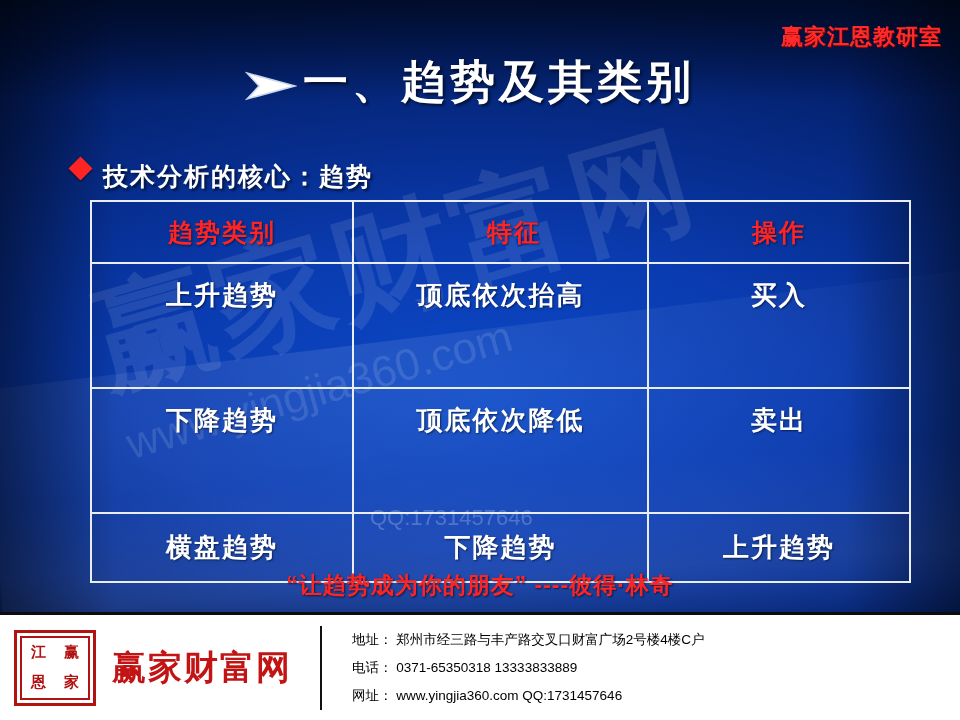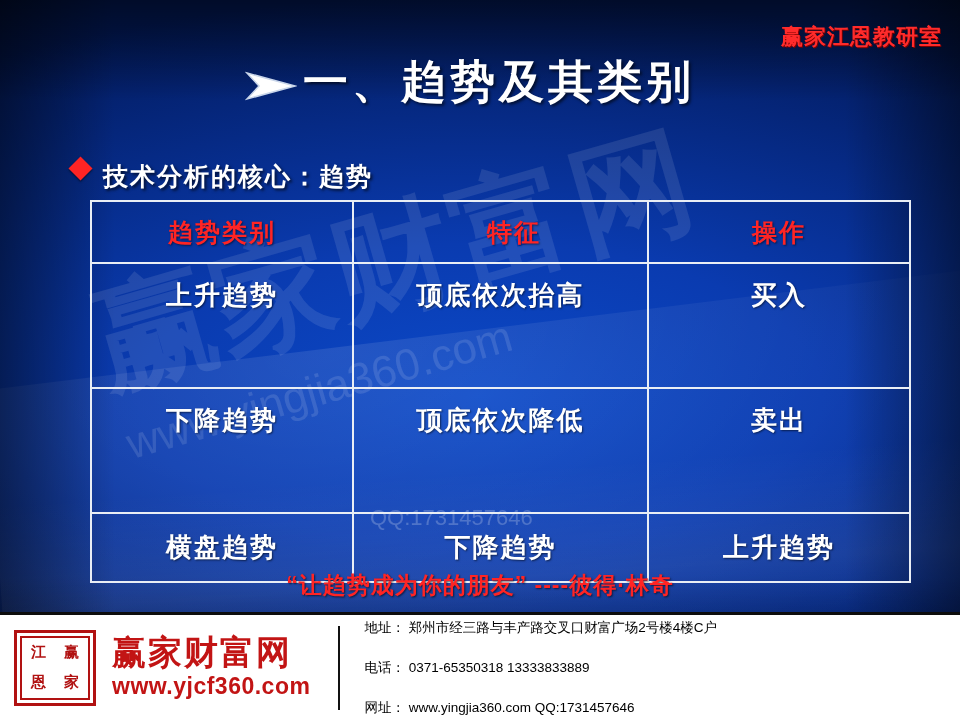--- a/index.html
+++ b/index.html
@@ -265,25 +265,25 @@
     letter-spacing: 0.5px;
     line-height: 1.25;
   }
   .footer-divider {
     width: 2px;
     height: 84px;
     background: #111;
     margin-left: 28px;
   }
   .footer-contact {
-    margin-left: 24px;
+    margin-left: 30px;
     display: flex;
     flex-direction: column;
     justify-content: center;
-    gap: 22px;
+    gap: 10px;
     font-size: 13.5px;
     color: #000;
   }
   .footer-contact div {
     white-space: nowrap;
   }
 </style>
 </head>
 <body>
 
@@ -347,21 +347,20 @@
     <div class="footer-logo">
       <div class="footer-logo-inner">
         <span>江</span>
         <span>赢</span>
         <span>恩</span>
         <span>家</span>
       </div>
     </div>
     <div class="footer-brand">
       <div class="footer-brand-name">赢家财富网</div>
-      <div class="footer-brand-url">www.yjcf360.com</div>
     </div>
     <div class="footer-divider"></div>
     <div class="footer-contact">
       <div>地址： 郑州市经三路与丰产路交叉口财富广场2号楼4楼C户</div>
       <div>电话： 0371-65350318  13333833889</div>
       <div>网址： www.yingjia360.com  QQ:1731457646</div>
     </div>
   </div>
 </div>
 

